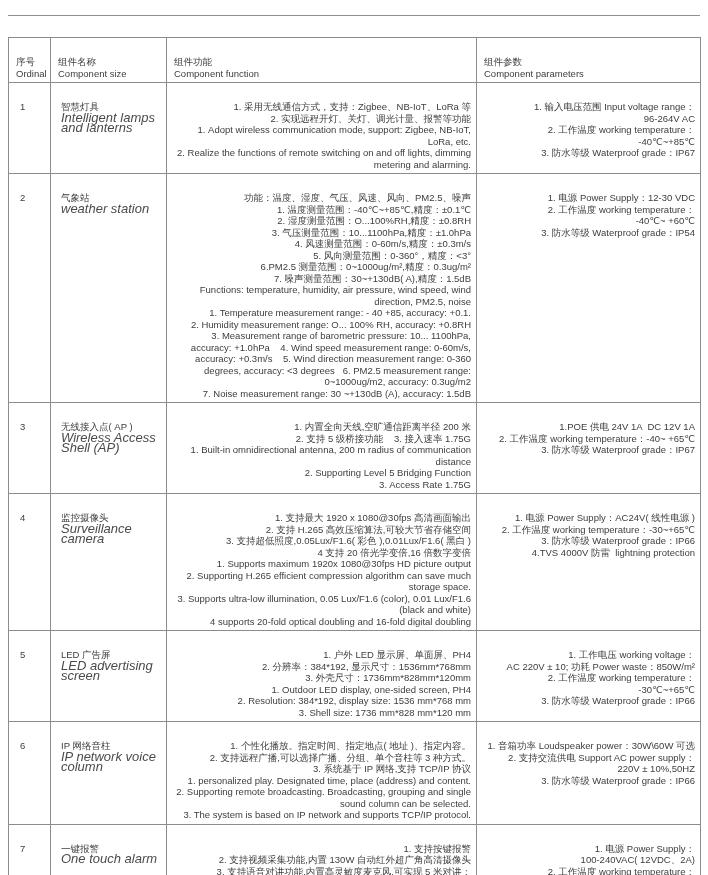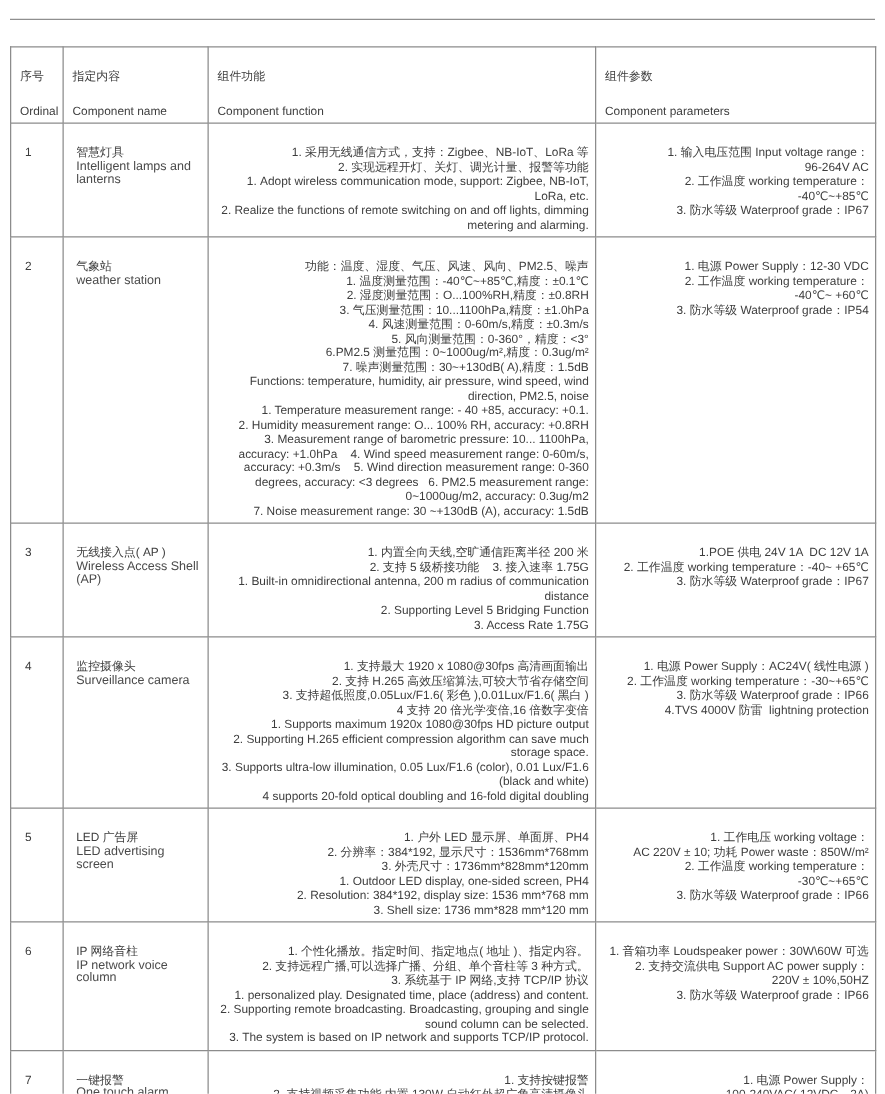--- a/index.html
+++ b/index.html
@@ -51,27 +51,28 @@
   col.c-pm   { width: 224px; }
   th, td {
     border: 1px solid #8c8c8c;
     vertical-align: top;
     text-align: left;
     font-weight: normal;
     padding: 18px 5px 3px 7px;
   }
   tr.bottom-row td { border-bottom: 3px solid #bcbcbc; }
   thead tr { height: 25px; }
-  th .en { color: #3d3d3d; margin-top: 16px; }
+  th .en { color: #3d3d3d; }
   td.ord { padding-left: 11px; }
   td.name { padding-left: 10px; }
   td.name .en {
-    font-size: 10px;
+    font-size: 13px;
     color: #4a4a4a;
     line-height: 10.5px;
+    font-style: italic;
   }
   .pre {
     white-space: pre-wrap;
     word-break: break-word;
     text-align: right;
   }
   tr.row-1 { height: 48px; }
   tr.row-2 { height: 202px; }
   tr.row-3 { height: 67px; }
   tr.row-4 { height: 115px; }
@@ -94,22 +95,22 @@
         <col class="c-fn">
         <col class="c-pm">
     </colgroup>
     <thead>
       <tr>
         <th>
           <div>序号</div>
           <div class="en">Ordinal</div>
         </th>
         <th>
-          <div>指定内容</div>
-          <div class="en">Component name</div>
+          <div>组件名称</div>
+          <div class="en">Component size</div>
         </th>
         <th>
           <div>组件功能</div>
           <div class="en">Component function</div>
         </th>
         <th>
           <div>组件参数</div>
           <div class="en">Component parameters</div>
         </th>
       </tr>

